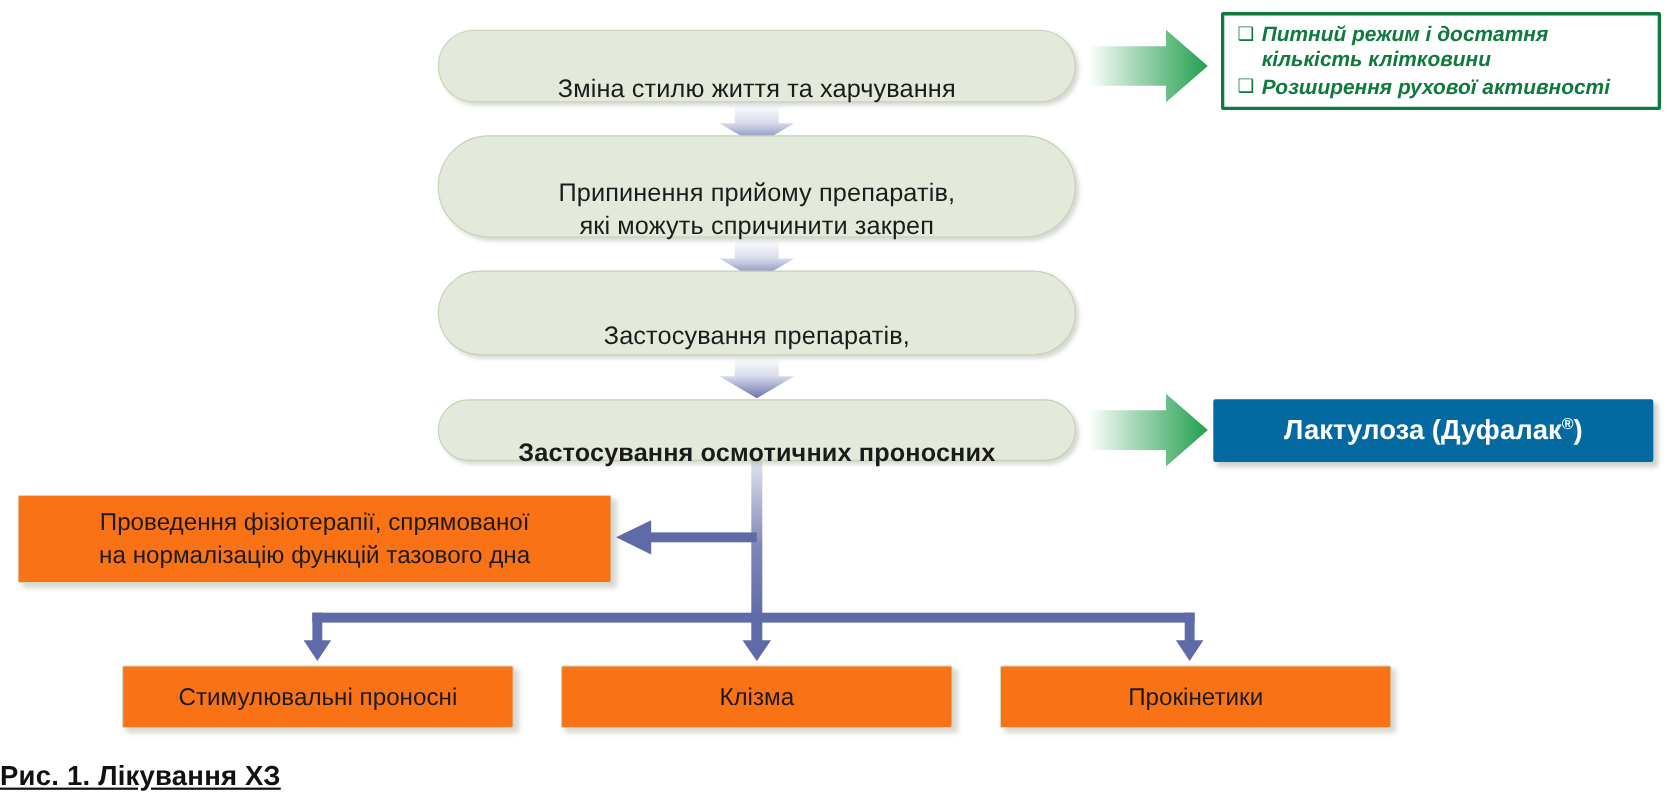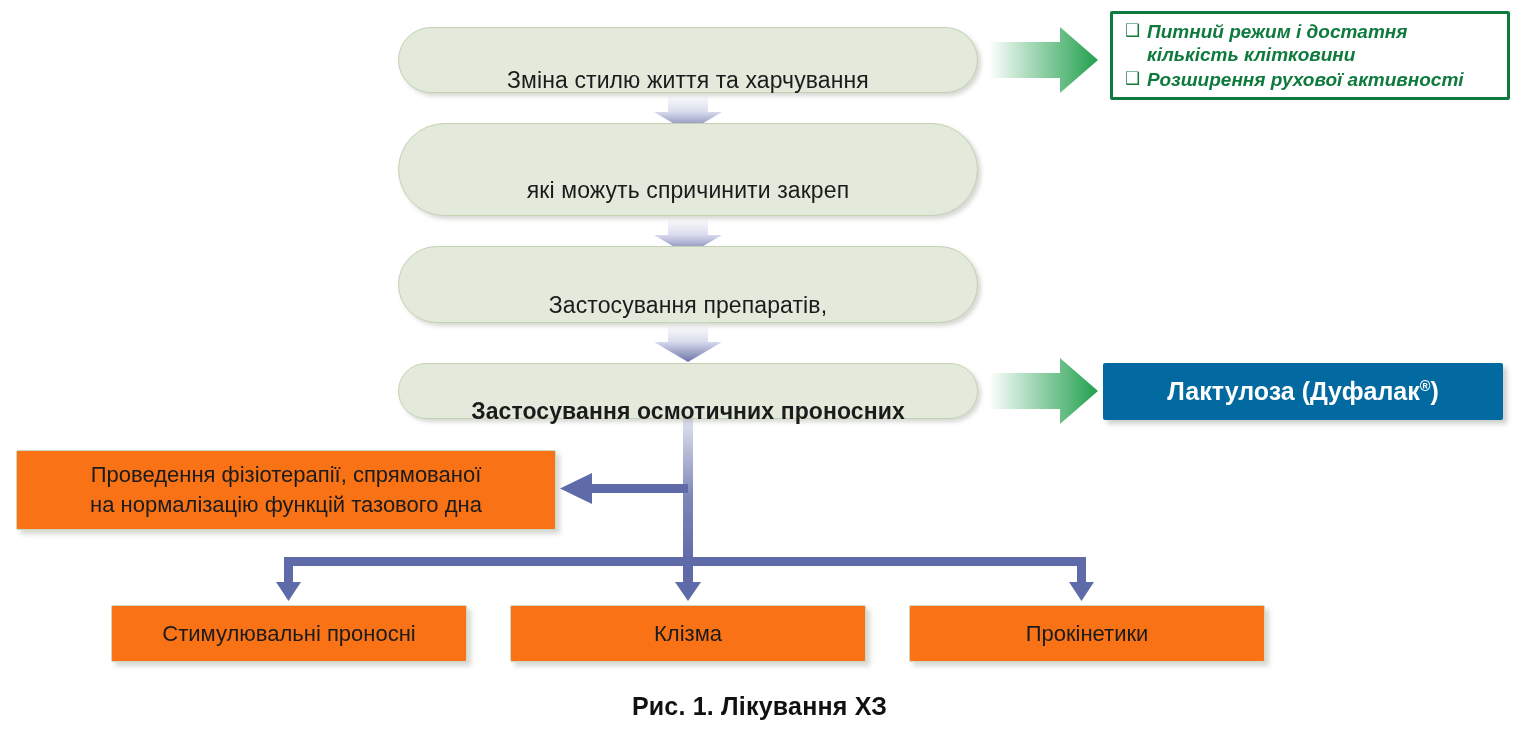--- a/index.html
+++ b/index.html
@@ -118,25 +118,26 @@
     line-height: 1.34;
     color: #0f7a3d;
   }
   .note-text { flex: 1 1 auto; }
   .note-text .line { display: block; white-space: nowrap; }
 
   
   .caption {
     position: absolute;
     width: 100%;
-    text-align: center;
+    text-align: left;
     font-size: 25px;
     font-weight: bold;
     color: #111111;
     letter-spacing: 0.2px;
+    text-decoration: underline;
   }
 </style>
 </head>
 <body>
 
 <div id="canvas">
 
   <svg id="connectors" viewBox="0 0 1519 729" width="1519" height="729" xmlns="http://www.w3.org/2000/svg">
     <defs>
       <linearGradient id="vArrowGrad" x1="0" y1="0" x2="0" y2="1">
@@ -198,20 +199,21 @@
   </svg>
 
   <div class="pill" style="left:398px; top:27px; width:580px; height:66px;">
     <span class="txt">
       <span class="line">Зміна стилю життя та харчування</span>
     </span>
   </div>
 
   <div class="pill" style="left:398px; top:123px; width:580px; height:93px;">
     <span class="txt">
+      <span class="line">Припинення прийому препаратів,</span>
       <span class="line">які можуть спричинити закреп</span>
     </span>
   </div>
 
   <div class="pill" style="left:398px; top:246px; width:580px; height:77px;">
     <span class="txt">
       <span class="line">Застосування препаратів,</span>
     </span>
   </div>
 

